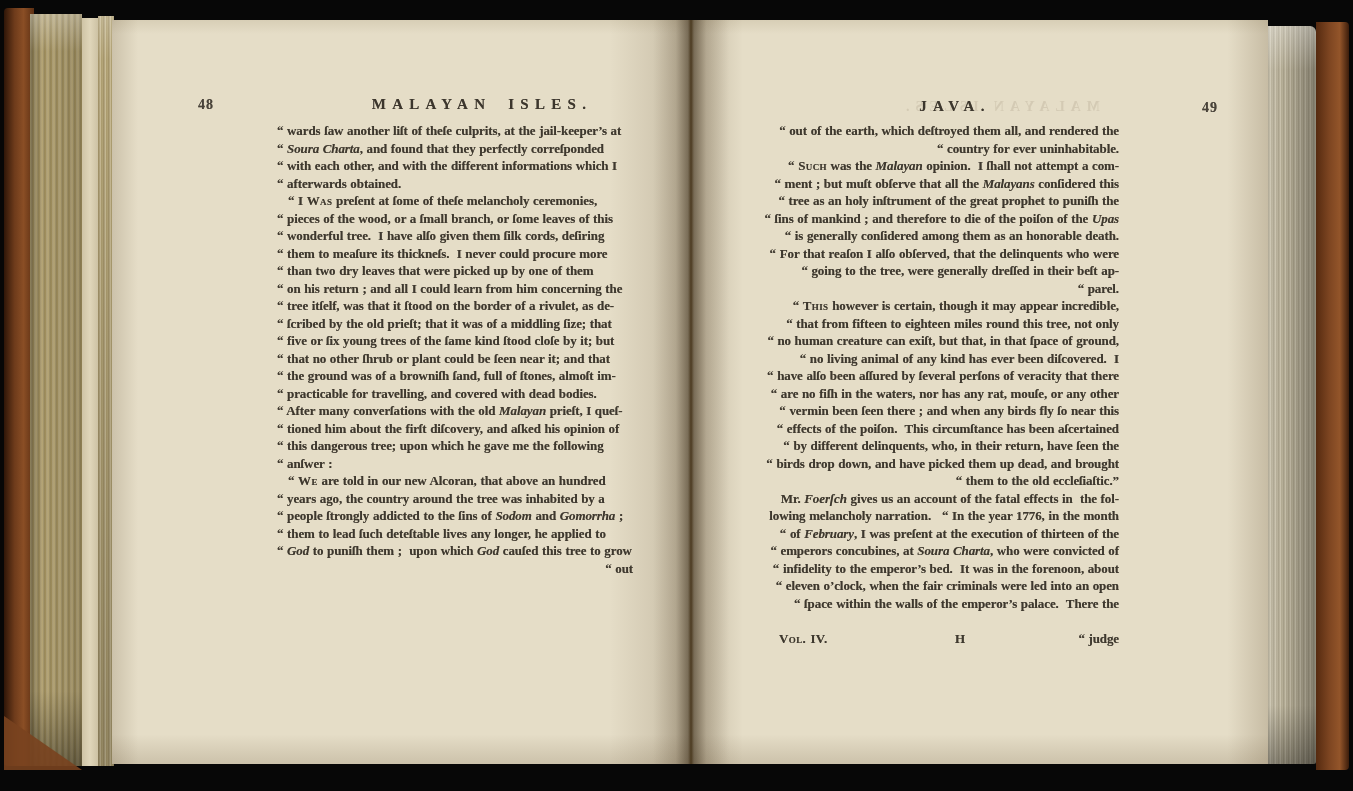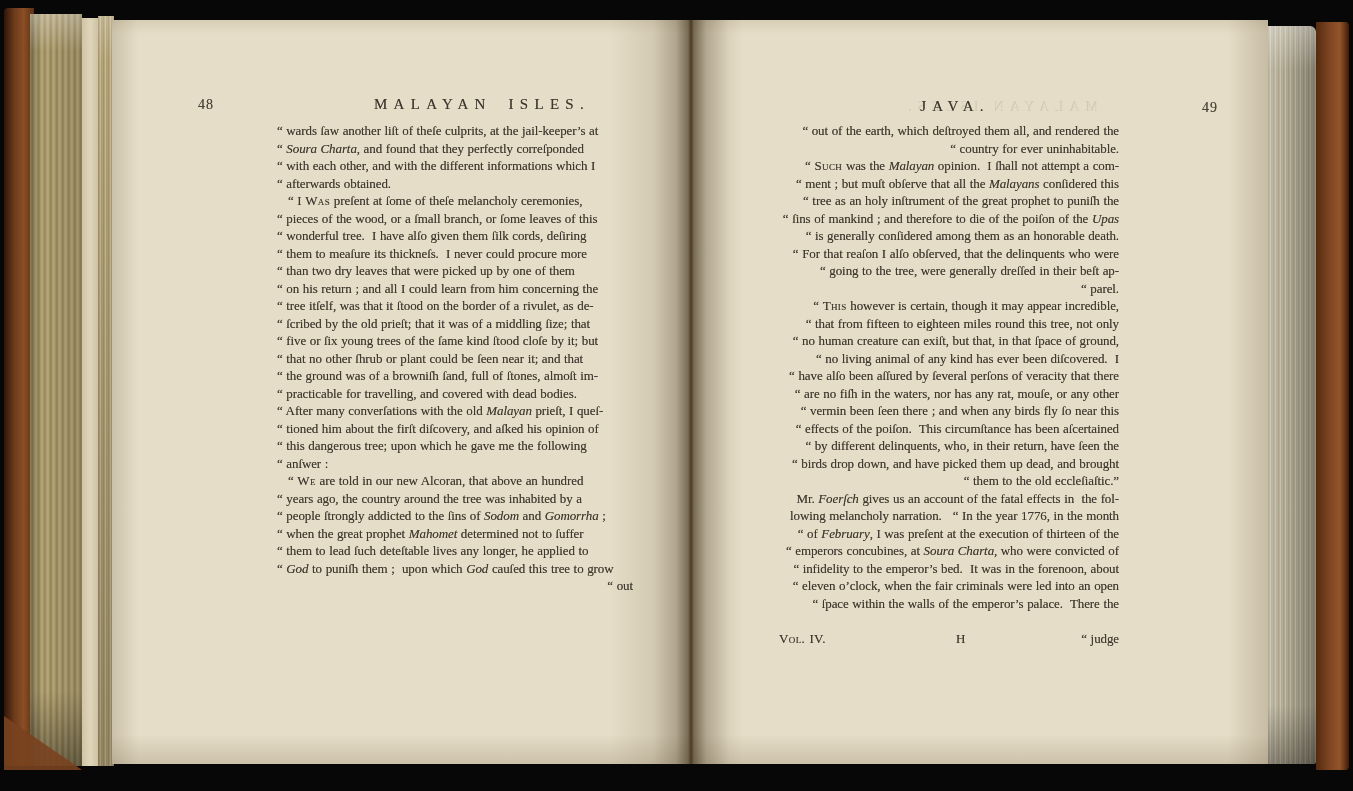--- a/index.html
+++ b/index.html
@@ -1,21 +1,21 @@
 <!DOCTYPE html>
 <html><head>
 <meta charset="utf-8">
 <style>
   html,body{margin:0;padding:0;}
   body{
     width:1353px;height:791px;position:relative;overflow:hidden;
     background:var(--bg,#070707);
     font-family:"Liberation Serif","DejaVu Serif",serif;
   }
-  .abs{position:absolute;}
+  .abs{position:absolute;font-weight:bold;}
   
   .cover-left{left:4px;top:8px;width:30px;height:758px;z-index:1;
     background:linear-gradient(90deg,#2f1608,#6e3b1b 35%,#8a4e25 65%,#5c2f13);
     border-radius:4px 0 0 4px;}
   .cover-right{left:1316px;top:22px;width:33px;height:748px;z-index:1;
     background:linear-gradient(90deg,#552a10,#7d4521 40%,#93552a 72%,#3c1d0b);
     border-radius:0 4px 4px 0;}
   .corner-bl{left:4px;top:716px;width:78px;height:54px;z-index:3;
     background:#79421f;clip-path:polygon(0 0,100% 100%,0 100%);opacity:.9;}
   
@@ -104,21 +104,20 @@
     <div class="tline"><span>“ that no other ſhrub or plant could be ſeen near it; and that</span></div>
     <div class="tline"><span>“ the ground was of a browniſh ſand, full of ſtones, almoſt im-</span></div>
     <div class="tline"><span>“ practicable for travelling, and covered with dead bodies.</span></div>
     <div class="tline"><span>“ After many converſations with the old </span><span class="it">Malayan</span><span> prieſt, I queſ-</span></div>
     <div class="tline"><span>“ tioned him about the firſt diſcovery, and aſked his opinion of</span></div>
     <div class="tline"><span>“ this dangerous tree; upon which he gave me the following</span></div>
     <div class="tline"><span>“ anſwer :</span></div>
     <div class="tline ind"><span>“ </span><span class="sc">We</span><span> are told in our new Alcoran, that above an hundred</span></div>
     <div class="tline"><span>“ years ago, the country around the tree was inhabited by a</span></div>
     <div class="tline"><span>“ people ſtrongly addicted to the ſins of </span><span class="it">Sodom</span><span> and </span><span class="it">Gomorrha</span><span> ;</span></div>
-    <div class="tline"><span>“ when the great prophet </span><span class="it">Mahomet</span><span> determined not to ſuffer</span></div>
     <div class="tline"><span>“ them to lead ſuch deteſtable lives any longer, he applied to</span></div>
     <div class="tline"><span>“ </span><span class="it">God</span><span> to puniſh them ;  upon which </span><span class="it">God</span><span> cauſed this tree to grow</span></div>
     <div class="tline ral"><span>“ out</span></div>
   </div>
 
 <div class="abs ghost" style="left:810px;top:99px;width:380px;">MALAYAN ISLES.</div>
 <div class="abs runhead" style="left:763px;top:98px;width:384px;">JAVA.</div>
 <div class="abs txt pagenum" style="left:1202px;top:100px;">49</div>
 <div class="abs txt tcol" id="right-lines" style="left:763px;top:122px;width:356px;text-align:right;">
     <div class="tline"><span>“ out of the earth, which deſtroyed them all, and rendered the</span></div>

